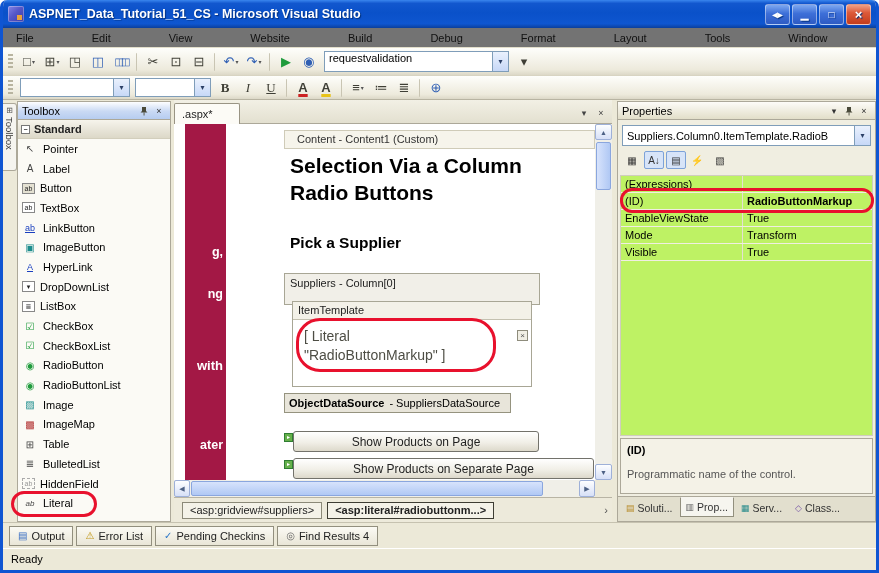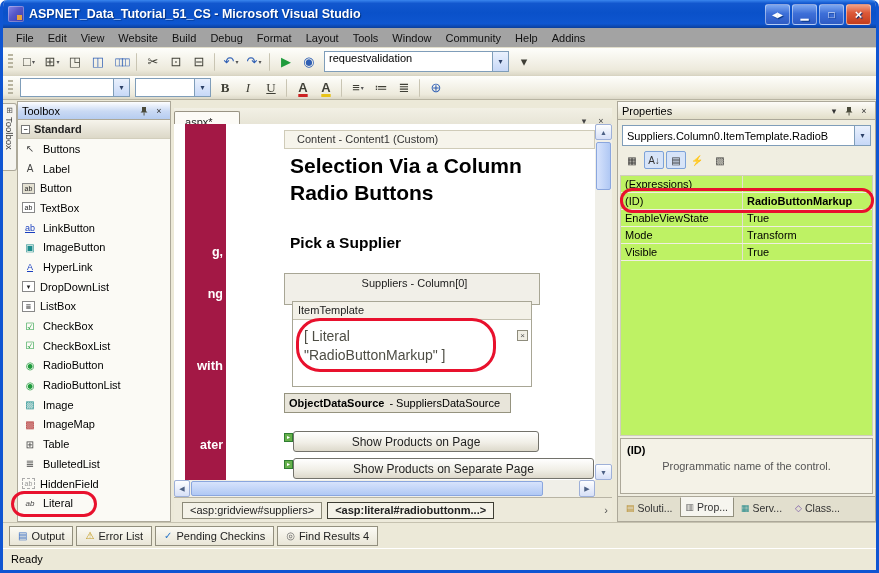--- a/index.html
+++ b/index.html
@@ -17,22 +17,22 @@
     background:linear-gradient(135deg,#8587E8 0%,#5557C8 45%,#3A3CA8 100%);box-shadow:inset 0 0 0 1px rgba(255,255,255,.3);}
   .app-ic::after{content:"";position:absolute;right:2px;bottom:2px;width:5px;height:5px;background:#E8A33D;}
   .title-text{flex:1;overflow:hidden;white-space:nowrap;}
   .win-btns{display:flex;gap:2px;}
   .win-btn{width:25px;height:21px;border-radius:3px;border:1px solid rgba(255,255,255,.45);
     background:linear-gradient(180deg,#7DA8F0,#3D6FD8 45%,#2E5BC4);color:#fff;display:flex;
     align-items:center;justify-content:center;font-size:10px;font-weight:bold;}
   .win-btn[data-k="close"]{background:linear-gradient(180deg,#F0A086,#DD5A3A 40%,#C33C1B);font-size:13px;}
 
   
-  .menubar{position:absolute;left:0;right:0;top:28px;height:20px;background:#a3a3a3;
-    display:flex;align-items:center;padding-left:6px;border-bottom:1px solid #E2DECB;}
+  .menubar{position:absolute;left:0;right:0;top:28px;height:20px;background:#737373;
+    display:flex;align-items:center;padding-left:6px;border-bottom:1px solid #E2DECB;gap:44px;}
   .menu-item{padding:2px 7px;color:#111;}
   .toolbar{position:absolute;left:0;right:0;display:flex;align-items:center;gap:1px;padding:0 4px;
     background:linear-gradient(180deg,#FEFEFB,#EDEADC 80%,#DCD8C7);}
   .t1{top:48px;height:28px;border-bottom:1px solid #D8D4C2;}
   .t2{top:76px;height:24px;border-bottom:1px solid #B8B4A2;}
   .grip{width:5px;height:16px;margin:0 4px 0 1px;
     background:repeating-linear-gradient(180deg,#B8B4A0 0 2px,transparent 2px 4px);}
   .icons[data-repeat]{display:contents;}
   .tb-ic{min-width:22px;height:21px;display:flex;align-items:center;justify-content:center;
     font-size:13px;color:#3F3F36;border-radius:2px;}
@@ -80,39 +80,39 @@
   .tbx-ic[data-cls="blue-ul"]{color:#1A3FBF;text-decoration:underline;font-size:9px;}
   .tbx-ic[data-cls="green"]{color:#1F9B3C;}
   .tbx-ic[data-cls="teal"]{color:#1C8C8C;}
   .tbx-ic[data-cls="red"]{color:#B23333;}
   .tbx-ic[data-cls="dark"]{color:#444;}
   .tbx-ic[data-cls="gray"]{color:#999;font-size:7px;border:1px dashed #AAA;width:13px;height:11px;line-height:9px;}
   .tbx-ic[data-cls="lit"]{color:#444;font-size:8px;font-style:italic;}
 
   
   .designer{position:absolute;left:171px;top:100px;width:438px;height:422px;background:#ECE9D8;}
-  .doc-tabstrip{position:absolute;left:0;right:0;top:8px;height:24px;
+  .doc-tabstrip{position:absolute;left:0;right:0;top:0;height:24px;
     background:linear-gradient(180deg,#F2F0E5,#E3E0D0);border-bottom:1px solid #ACA899;}
   .doc-tab{position:absolute;left:0;top:3px;height:21px;width:66px;background:#FCFBF6;
     border:1px solid #999484;border-bottom:none;border-radius:2px 2px 0 0;display:flex;align-items:center;
     padding:0 7px;font-size:11px;color:#222;white-space:nowrap;overflow:hidden;}
   .strip-btns{position:absolute;right:4px;top:6px;display:flex;gap:3px;}
   .strip-btn{width:14px;height:14px;display:flex;align-items:center;justify-content:center;font-size:9px;color:#444;}
   .surface{position:absolute;left:0;top:24px;right:17px;height:356px;background:#fff;overflow:hidden;}
   .master-col{position:absolute;left:11px;top:0;bottom:0;width:41px;background:#A31845;}
   .frag{position:absolute;right:3px;color:#fff;font-weight:bold;font-size:12.5px;}
   .f0{top:121px;} .f1{top:163px;} .f2{top:234px;font-size:13px;} .f3{top:314px;}
   .content{position:absolute;left:110px;top:0;bottom:0;width:311px;}
   .content-hdr{position:absolute;left:0;right:0;top:6px;height:19px;background:#F6F4EB;
     border:1px solid #CFCBB8;color:#333;line-height:17px;padding-left:12px;}
   .h1{position:absolute;left:6px;top:30px;font-size:21px;font-weight:bold;color:#000;white-space:nowrap;}
   .h1.l2{top:57px;}
   .h2{position:absolute;left:6px;top:110px;font-size:15.5px;font-weight:bold;}
   .gv-hdr{position:absolute;left:0;top:149px;width:256px;height:32px;background:#F1EFE8;
-    border:1px solid #A8A695;line-height:18px;padding-left:5px;color:#222;text-align:center;}
+    border:1px solid #A8A695;line-height:18px;padding-left:5px;color:#222;}
   .itpl{position:absolute;left:8px;top:177px;width:240px;height:86px;border:1px solid #A8A695;background:#fff;}
   .itpl-hdr{height:18px;background:#F3F1E8;border-bottom:1px solid #C4C1B0;line-height:17px;padding-left:5px;color:#222;}
   .itpl-body{position:relative;height:66px;}
   .itpl-close{position:absolute;right:3px;top:3px;width:11px;height:11px;border:1px solid #8E8C7C;background:#F0EEE4;
     color:#555;font-size:8px;line-height:9px;text-align:center;}
   .literal{margin:7px 8px 0 11px;width:178px;font-size:14px;line-height:19px;color:#4D4D44;}
   .ods{position:absolute;left:0;top:269px;width:227px;height:20px;background:#E8E5DA;border:1px solid #95937F;
     display:flex;align-items:center;gap:5px;padding-left:4px;}
   .ods-b{font-weight:bold;}
   .glyph{position:absolute;width:9px;height:9px;background:#66B04B;border:1px solid #2E7D32;
@@ -151,21 +151,21 @@
   .ptb-ic{min-width:20px;height:18px;display:flex;align-items:center;justify-content:center;font-size:10px;color:#333;
     border:1px solid transparent;border-radius:2px;}
   .ptb-ic[data-pressed="true"]{background:#D7E4F8;border-color:#7DA2D8;}
   .pgrid{position:absolute;left:2px;right:2px;top:73px;bottom:85px;background:#bef264;border:1px solid #D0CDBD;overflow:hidden;}
   .pg-row{height:17px;display:flex;border-bottom:1px solid #F0EEE2;}
   .pg-name{width:122px;padding-left:4px;border-right:1px solid #E4E1D2;line-height:16px;white-space:nowrap;overflow:hidden;}
   .pg-val{flex:1;padding-left:4px;line-height:16px;white-space:nowrap;overflow:hidden;}
   .pg-val[data-bold="true"]{font-weight:bold;}
   .pdesc{position:absolute;left:2px;right:2px;bottom:27px;height:56px;background:#F4F2E7;border:1px solid #ACA899;padding:5px 6px;}
   .pdesc-title{font-weight:bold;}
-  .pdesc-text{color:#555;margin-top:4px;text-align:center;}
+  .pdesc-text{color:#555;margin-top:12px;}
   .ptabs{position:absolute;left:0;right:0;bottom:0;height:25px;background:#E2DFCE;border-top:1px solid #ACA899;
     display:flex;align-items:flex-start;gap:1px;padding:1px 2px 0;}
   .ptab{display:flex;align-items:center;gap:3px;padding:3px 5px;font-size:10.5px;color:#333;border:1px solid transparent;}
   .ptab[data-active="true"]{background:#F6F5EF;border-color:#928F7E;border-top-color:#F6F5EF;margin-top:-1px;}
   .pt-ic{font-size:9px;}
   [data-c="blue"]{color:#3A6FC4;} [data-c="amber"]{color:#C39A1F;} [data-c="check"]{color:#2B77C9;}
   [data-c="gray"]{color:#666;} [data-c="gold"]{color:#B78B2A;} [data-c="teal"]{color:#2A8C8C;} [data-c="purple"]{color:#7A5AA8;}
 
   
   .btabs{position:absolute;left:0;right:0;top:522px;height:26px;background:#ECE9D8;border-top:1px solid #C6C2B0;
@@ -277,21 +277,21 @@
         <span class="hic">×</span>
       </span>
     </div>
     <div class="tbx-group">
       <span class="grp-box">−</span>
       <span>Standard</span>
     </div>
     <div class="tbx-items" data-repeat="toolbox.items">
       <div class="tbx-item">
         <span class="tbx-ic" data-cls="dark">↖</span>
-        <span class="tbx-lb">Buttons</span>
+        <span class="tbx-lb">Pointer</span>
       </div>
 
       <div class="tbx-item">
         <span class="tbx-ic" data-cls="dark">A</span>
         <span class="tbx-lb">Label</span>
       </div>
 
       <div class="tbx-item">
         <span class="tbx-ic" data-cls="boxbtn">ab</span>
         <span class="tbx-lb">Button</span>

